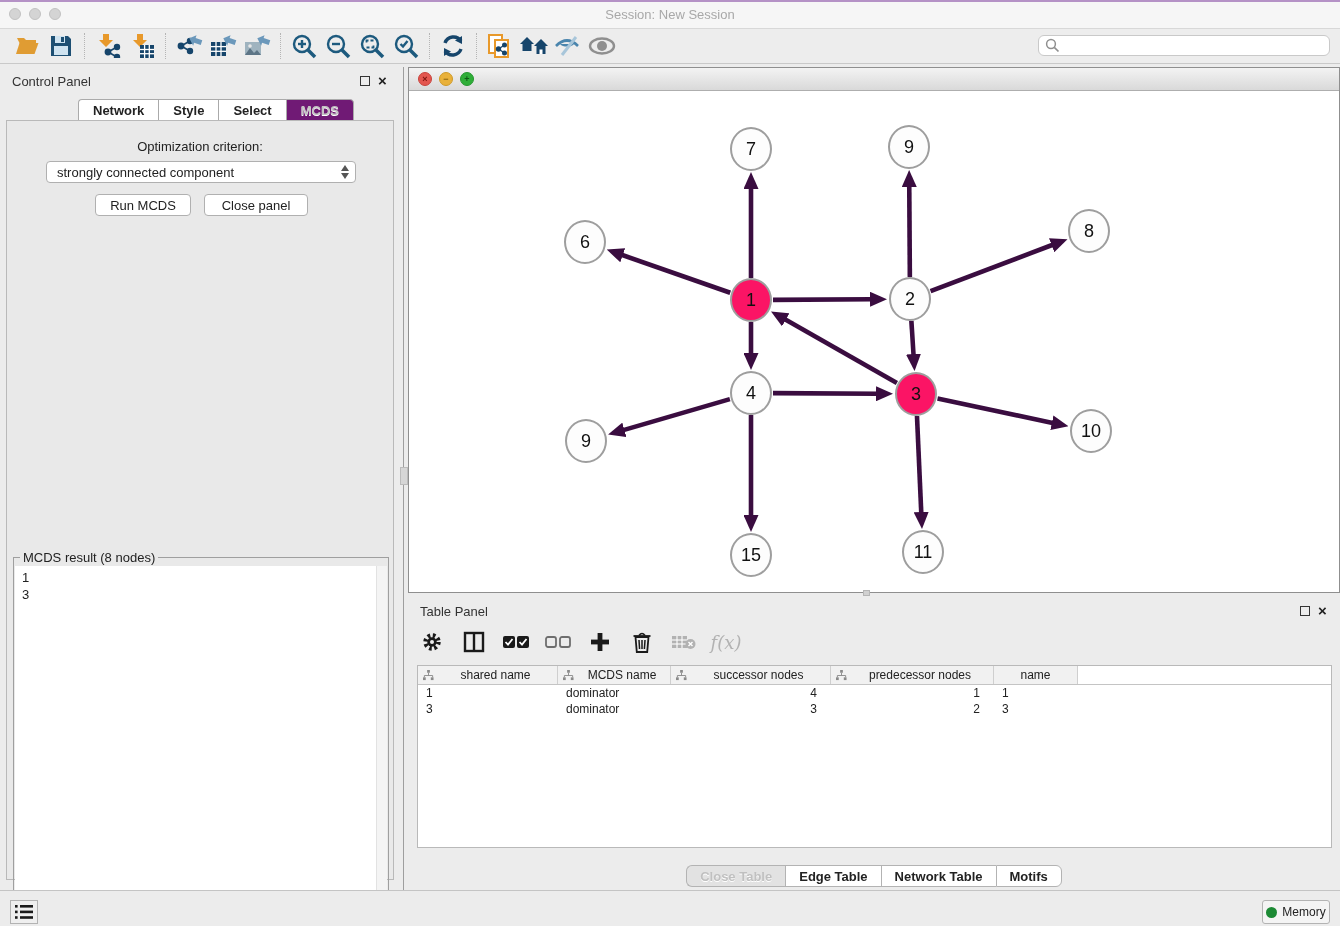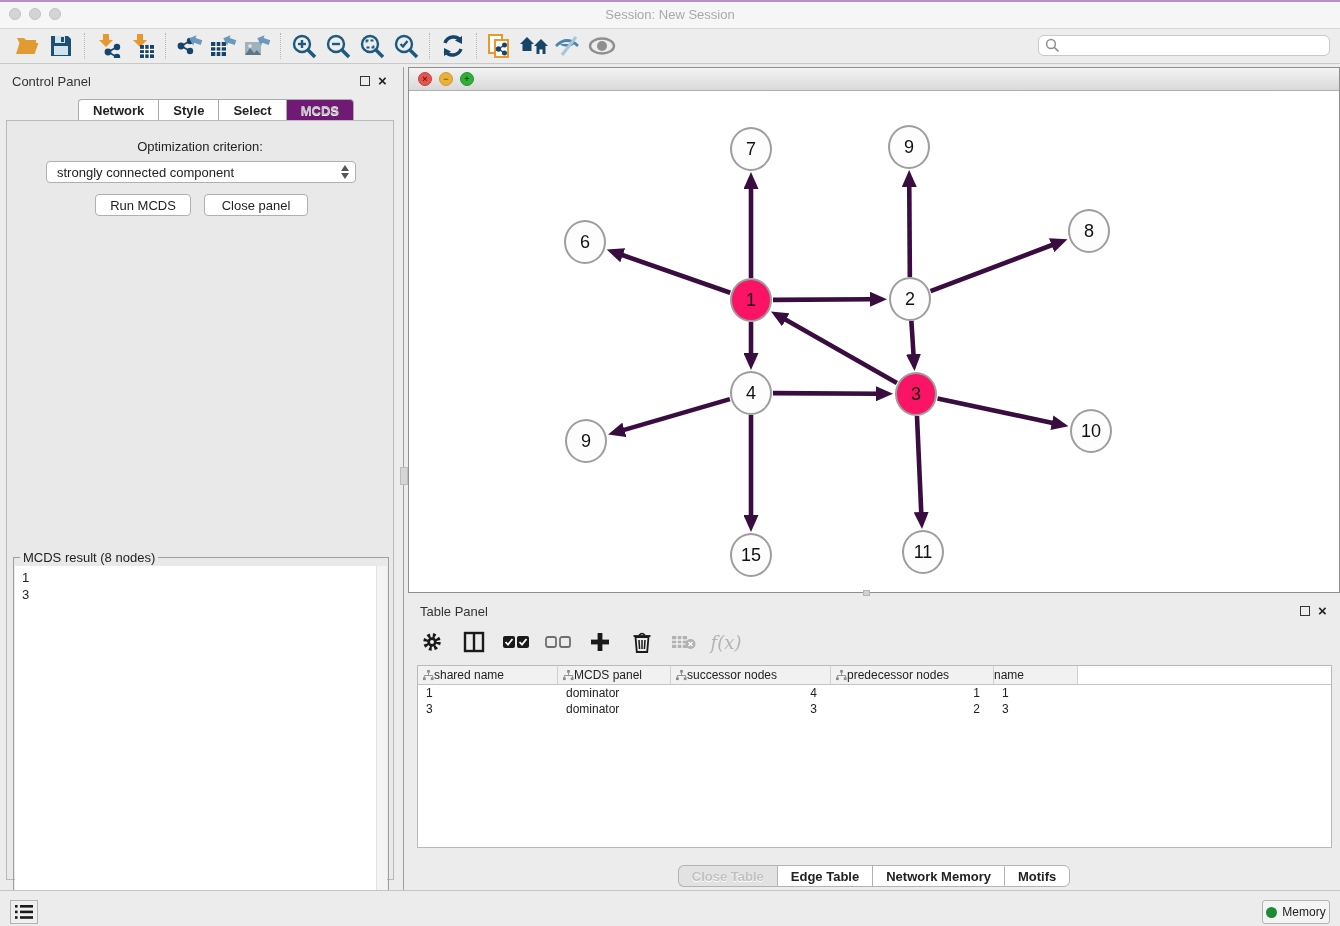--- a/index.html
+++ b/index.html
@@ -95,21 +95,21 @@
   #table-panel { left:408px; top:595px; width:932px; height:293px; background:#ececec; }
   #tp-toolbar { position:absolute; left:10px; top:26px; height:38px; display:flex;
                 align-items:center; gap:14px; }
   .tpi { width:28px; height:30px; display:flex; align-items:center; justify-content:center; }
   .fx-glyph { font-family:"DejaVu Serif", serif; font-style:italic; font-size:18px; color:#b2b2b2; }
   #tp-table { position:absolute; left:9px; top:68px; width:915px; height:183px; background:#fff;
               border:1px solid #b9b9b9; overflow:hidden; }
   #tp-header { display:flex; height:19px; border-bottom:1px solid #c4c4c4; }
   .hcell { background:#f1f1f1; border-right:1px solid #cfcfcf; display:flex; align-items:center;
            font-size:12px; color:#222; position:relative; }
-  .hcell .hlabel { flex:1; text-align:left; }
+  .hcell .hlabel { flex:1; text-align:center; }
   .hcell svg { margin-left:5px; }
   .trow { display:flex; height:16px; font-size:12px; align-items:center; }
   .tcell { overflow:hidden; white-space:nowrap; }
   .tcell.l { text-align:left; padding-left:8px; }
   .tcell.r { text-align:right; padding-right:14px; }
   #tp-tabs { position:absolute; left:0; width:100%; top:268px; display:flex; justify-content:center; }
   .tptab { height:22px; padding:0 13px; background:#fff; border:1px solid #b3b3b3; border-right:none;
            font-size:13px; font-weight:bold; display:flex; align-items:center; }
   .tptab:first-child { border-radius:6px 0 0 6px; }
   .tptab.last { border-right:1px solid #b3b3b3; border-radius:0 6px 6px 0; }
@@ -462,21 +462,21 @@
         </div>
         <div class="hcell" style="width: 113px;">
           <svg width="11" height="11" viewBox="0 0 12 12">
             <g fill="#8a8a8a">
               <rect x="4.5" y="0" width="3" height="3"></rect>
               <rect x="0" y="8" width="3" height="3"></rect>
               <rect x="8.5" y="8" width="3" height="3"></rect>
             </g>
             <path d="M6 3 v3 M1.5 8 v-2 h9 v2" fill="none" stroke="#8a8a8a" stroke-width="1"></path>
           </svg>
-          <span class="hlabel">MCDS panel</span>
+          <span class="hlabel">MCDS name</span>
         </div>
         <div class="hcell" style="width: 160px;">
           <svg width="11" height="11" viewBox="0 0 12 12">
             <g fill="#8a8a8a">
               <rect x="4.5" y="0" width="3" height="3"></rect>
               <rect x="0" y="8" width="3" height="3"></rect>
               <rect x="8.5" y="8" width="3" height="3"></rect>
             </g>
             <path d="M6 3 v3 M1.5 8 v-2 h9 v2" fill="none" stroke="#8a8a8a" stroke-width="1"></path>
           </svg>
@@ -510,21 +510,21 @@
           <div class="tcell l" style="width: 113px;">dominator</div>
           <div class="tcell r" style="width: 160px;">3</div>
           <div class="tcell r" style="width: 163px;">2</div>
           <div class="tcell l" style="width: 84px;">3</div>
         </div>
       </div>
   </div>
   <div id="tp-tabs">
     <span class="tptab active">Close Table</span>
     <span class="tptab">Edge Table</span>
-    <span class="tptab">Network Memory</span>
+    <span class="tptab">Network Table</span>
     <span class="tptab last">Motifs</span>
   </div>
 </div>
 
 <div class="abs" id="status-bar">
   <div id="list-btn">
     <svg width="18" height="14" viewBox="0 0 18 14">
         <g fill="#1a1a1a">
           <rect x="0" y="0" width="2.6" height="2.6"></rect>
           <rect x="0" y="5.6" width="2.6" height="2.6"></rect>

